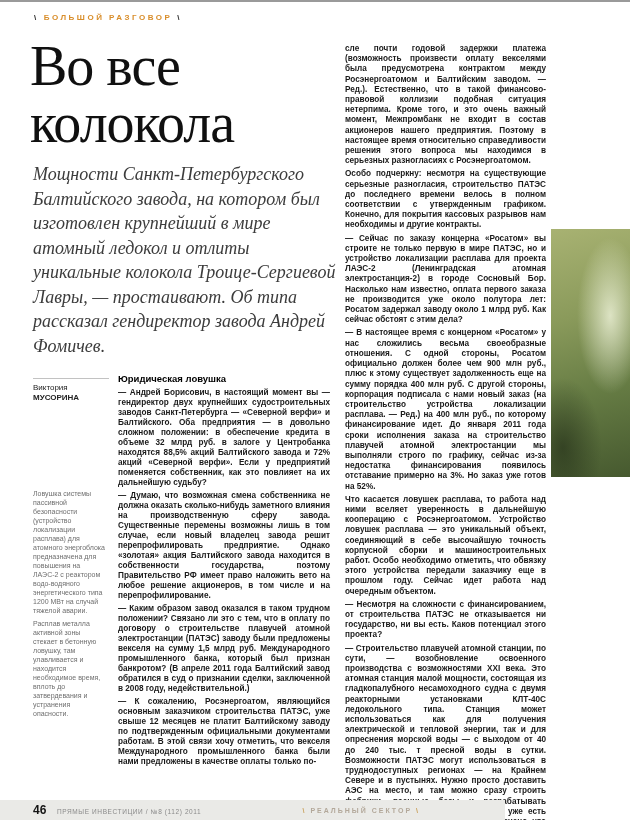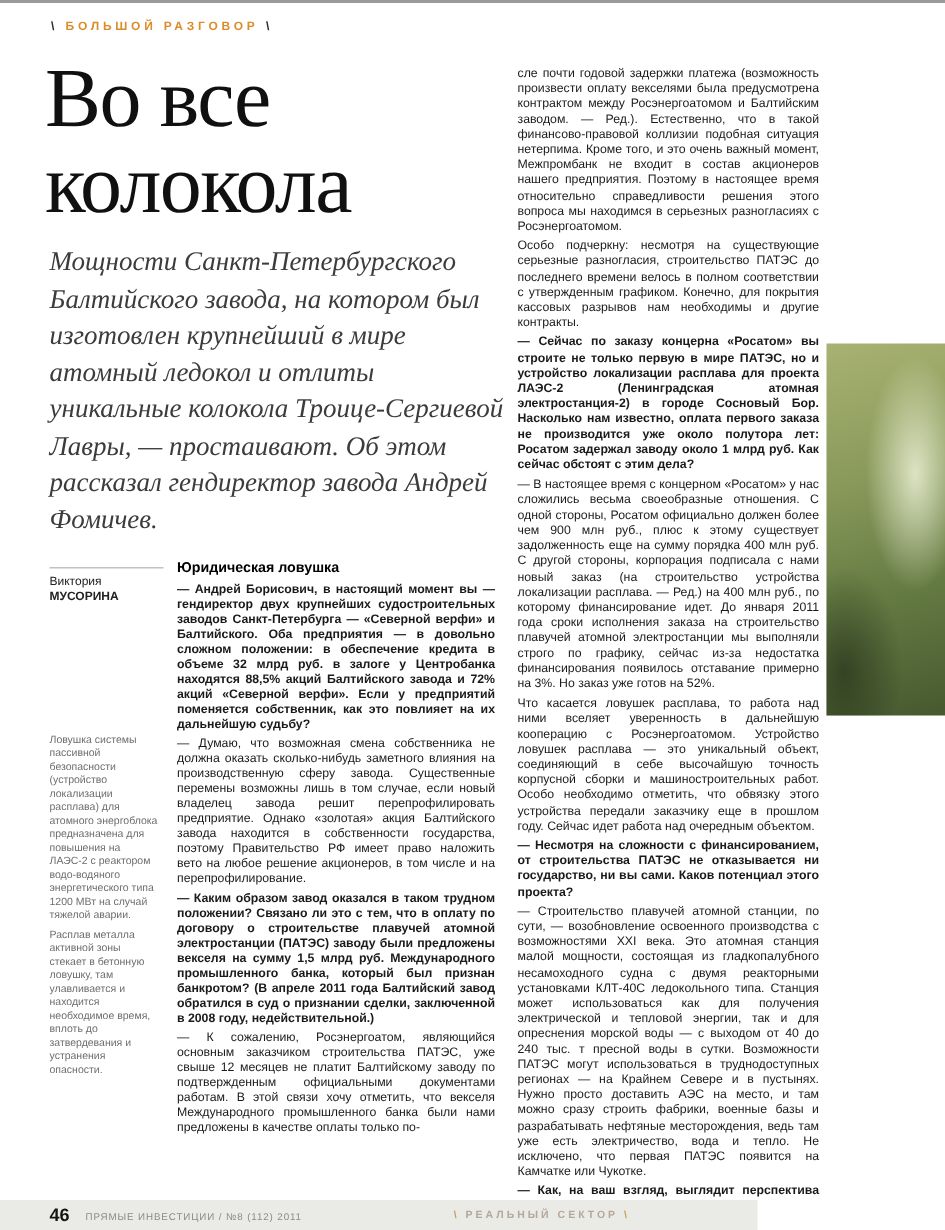--- a/index.html
+++ b/index.html
@@ -27,21 +27,21 @@
           font-size:8px;line-height:10px;color:#222;}
   .byline .last{font-weight:bold;}
 
   
   .sidebar{position:absolute;left:33px;top:487px;width:72px;
            font-size:7px;line-height:9px;color:#6e6e6e;}
   .sidebar p{margin:0 0 4px;}
 
   
   .col{position:absolute;text-align:justify;color:#1a1a1a;}
-  .col p{margin:0 0 3px;}
+  .col p{margin:0 0 3px;font-weight:bold;}
   .col .q{font-weight:bold;}
   .col-middle{left:118px;top:372px;width:212px;font-size:8.2px;line-height:10px;}
   .col-right{left:345px;top:42px;width:201px;font-size:8.2px;line-height:10.2px;}
   .section-heading{font-size:9.5px;font-weight:bold;color:#000;margin:0 0 4px;}
 
   
   .photo{position:absolute;left:551px;top:227px;width:79px;height:248px;
     background:
       radial-gradient(ellipse 60% 45% at 75% 35%, rgba(242,246,222,0.8), rgba(242,246,222,0) 70%),
       radial-gradient(ellipse 70% 40% at 15% 88%, rgba(25,35,18,0.55), rgba(25,35,18,0) 70%),
@@ -58,21 +58,21 @@
 <body>
 
 <div class="page">
 
   <div class="tag">
     <span class="slash">\</span><span class="label">БОЛЬШОЙ РАЗГОВОР</span><span class="slash">\</span>
   </div>
 
   <h1 class="headline" style="margin:0;font-weight:500;">Во все колокола</h1>
 
-  <div class="lede">Мощности Санкт-Петербургского Балтийского завода, на котором был изготовлен крупнейший в мире атомный ледокол и отлиты уникальные колокола Троице-Сергиевой Лавры, — простаивают. Об этом рассказал гендиректор завода Андрей Фомичев.</div>
+  <div class="lede">Мощности Санкт-Петербургского Балтийского завода, на котором был изготовлен крупнейший в мире атомный ледокол и отлиты уникальные колокола Троице-Сергиевой Лавры, — простаивают. Об типа рассказал гендиректор завода Андрей Фомичев.</div>
 
   <div class="byline">
     <div>Виктория</div>
     <div class="last">МУСОРИНА</div>
   </div>
 
   <div class="sidebar">
       <p>Ловушка системы пассивной безопасности (устройство локализации расплава) для атомного энергоблока предназначена для повышения на ЛАЭС-2 с реактором водо-водяного энергетического типа 1200 МВт на случай тяжелой аварии.</p>
       <p>Расплав металла активной зоны стекает в бетонную ловушку, там улавливается и находится необходимое время, вплоть до затвердевания и устранения опасности.</p>
     </div>
@@ -87,21 +87,21 @@
       </div>
   </div>
 
   <div class="col col-right">
     <div>
         <p>сле почти годовой задержки платежа (возможность произвести оплату векселями была предусмотрена контрактом между Росэнергоатомом и Балтийским заводом. — Ред.). Естественно, что в такой финансово-правовой коллизии подобная ситуация нетерпима. Кроме того, и это очень важный момент, Межпромбанк не входит в состав акционеров нашего предприятия. Поэтому в настоящее время относительно справедливости решения этого вопроса мы находимся в серьезных разногласиях с Росэнергоатомом.</p>
         <p>Особо подчеркну: несмотря на существующие серьезные разногласия, строительство ПАТЭС до последнего времени велось в полном соответствии с утвержденным графиком. Конечно, для покрытия кассовых разрывов нам необходимы и другие контракты.</p>
         <p class="q">— Сейчас по заказу концерна «Росатом» вы строите не только первую в мире ПАТЭС, но и устройство локализации расплава для проекта ЛАЭС-2 (Ленинградская атомная электростанция-2) в городе Сосновый Бор. Насколько нам известно, оплата первого заказа не производится уже около полутора лет: Росатом задержал заводу около 1 млрд руб. Как сейчас обстоят с этим дела?</p>
         <p>— В настоящее время с концерном «Росатом» у нас сложились весьма своеобразные отношения. С одной стороны, Росатом официально должен более чем 900 млн руб., плюс к этому существует задолженность еще на сумму порядка 400 млн руб. С другой стороны, корпорация подписала с нами новый заказ (на строительство устройства локализации расплава. — Ред.) на 400 млн руб., по которому финансирование идет. До января 2011 года сроки исполнения заказа на строительство плавучей атомной электростанции мы выполняли строго по графику, сейчас из-за недостатка финансирования появилось отставание примерно на 3%. Но заказ уже готов на 52%.</p>
         <p>Что касается ловушек расплава, то работа над ними вселяет уверенность в дальнейшую кооперацию с Росэнергоатомом. Устройство ловушек расплава — это уникальный объект, соединяющий в себе высочайшую точность корпусной сборки и машиностроительных работ. Особо необходимо отметить, что обвязку этого устройства передали заказчику еще в прошлом году. Сейчас идет работа над очередным объектом.</p>
-        <p class="q">— Несмотря на сложности с финансированием, от строительства ПАТЭС не отказывается ни государство, ни вы сами. Каков потенциал этого проекта?</p>
+        <p class="q">— Несмотря на сложности с финансированием, от строительства ПАТЭС не отказывается ни государство, ни вы есть. Каков потенциал этого проекта?</p>
         <p>— Строительство плавучей атомной станции, по сути, — возобновление освоенного производства с возможностями XXI века. Это атомная станция малой мощности, состоящая из гладкопалубного несамоходного судна с двумя реакторными установками КЛТ-40С ледокольного типа. Станция может использоваться как для получения электрической и тепловой энергии, так и для опреснения морской воды — с выходом от 40 до 240 тыс. т пресной воды в сутки. Возможности ПАТЭС могут использоваться в труднодоступных регионах — на Крайнем Севере и в пустынях. Нужно просто доставить АЭС на место, и там можно сразу строить фабрики, военные базы и разрабатывать нефтяные месторождения, ведь там уже есть электричество, вода и тепло. Не исключено, что первая ПАТЭС появится на Камчатке или Чукотке.</p>
         <p class="q">— Как, на ваш взгляд, выглядит перспектива строительства серии ПАТЭС?</p>
       </div>
   </div>
 
   <div class="photo"></div>
 
   <div class="footer">
     <span class="page-number">46</span>
     <span class="journal">ПРЯМЫЕ ИНВЕСТИЦИИ / №8 (112) 2011</span>

